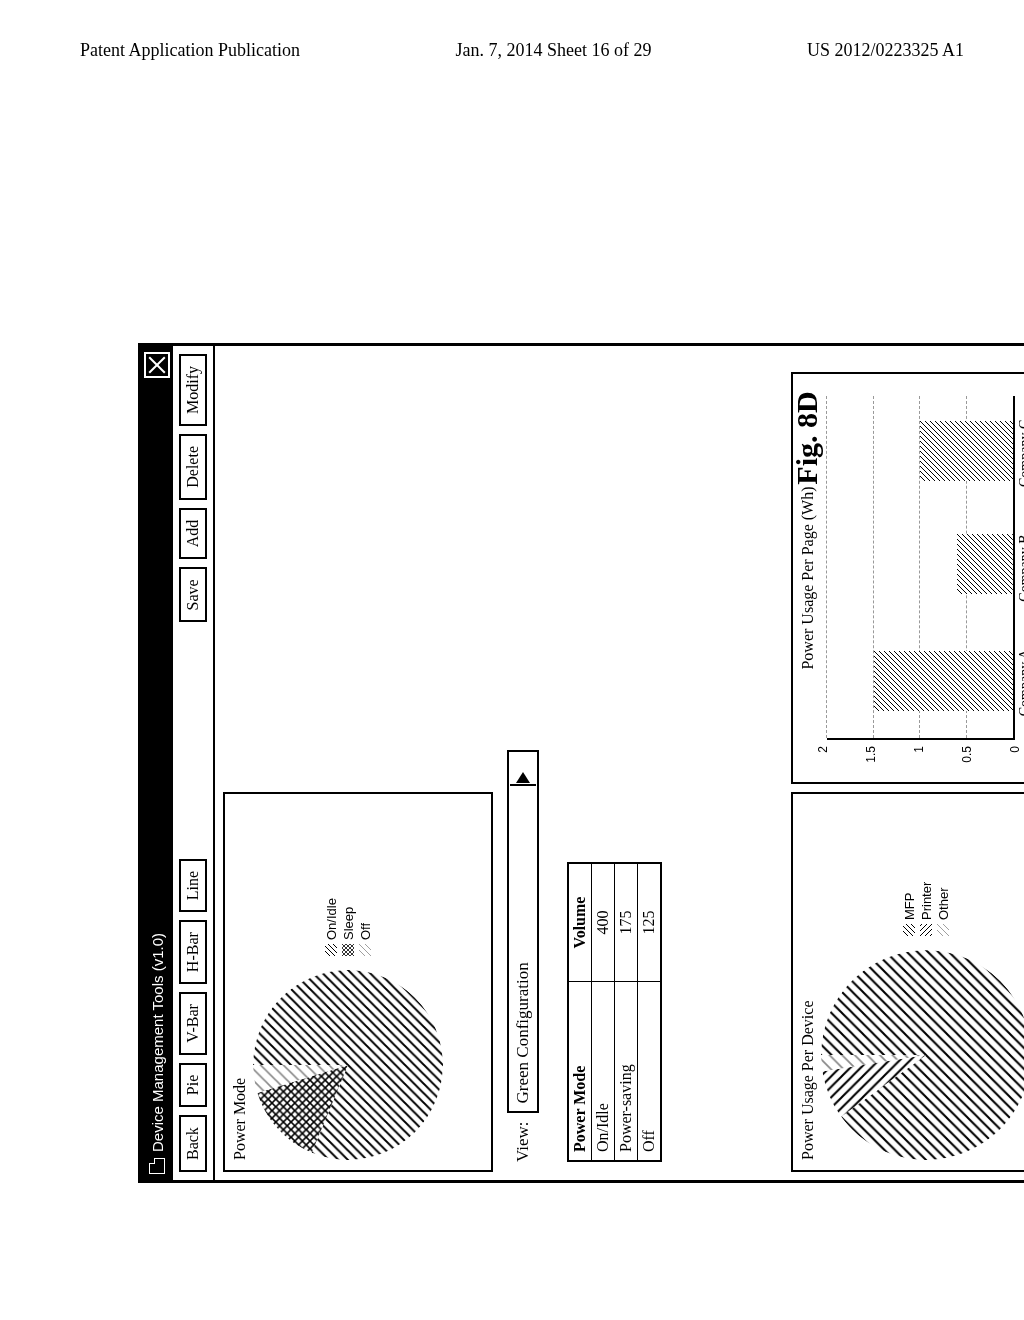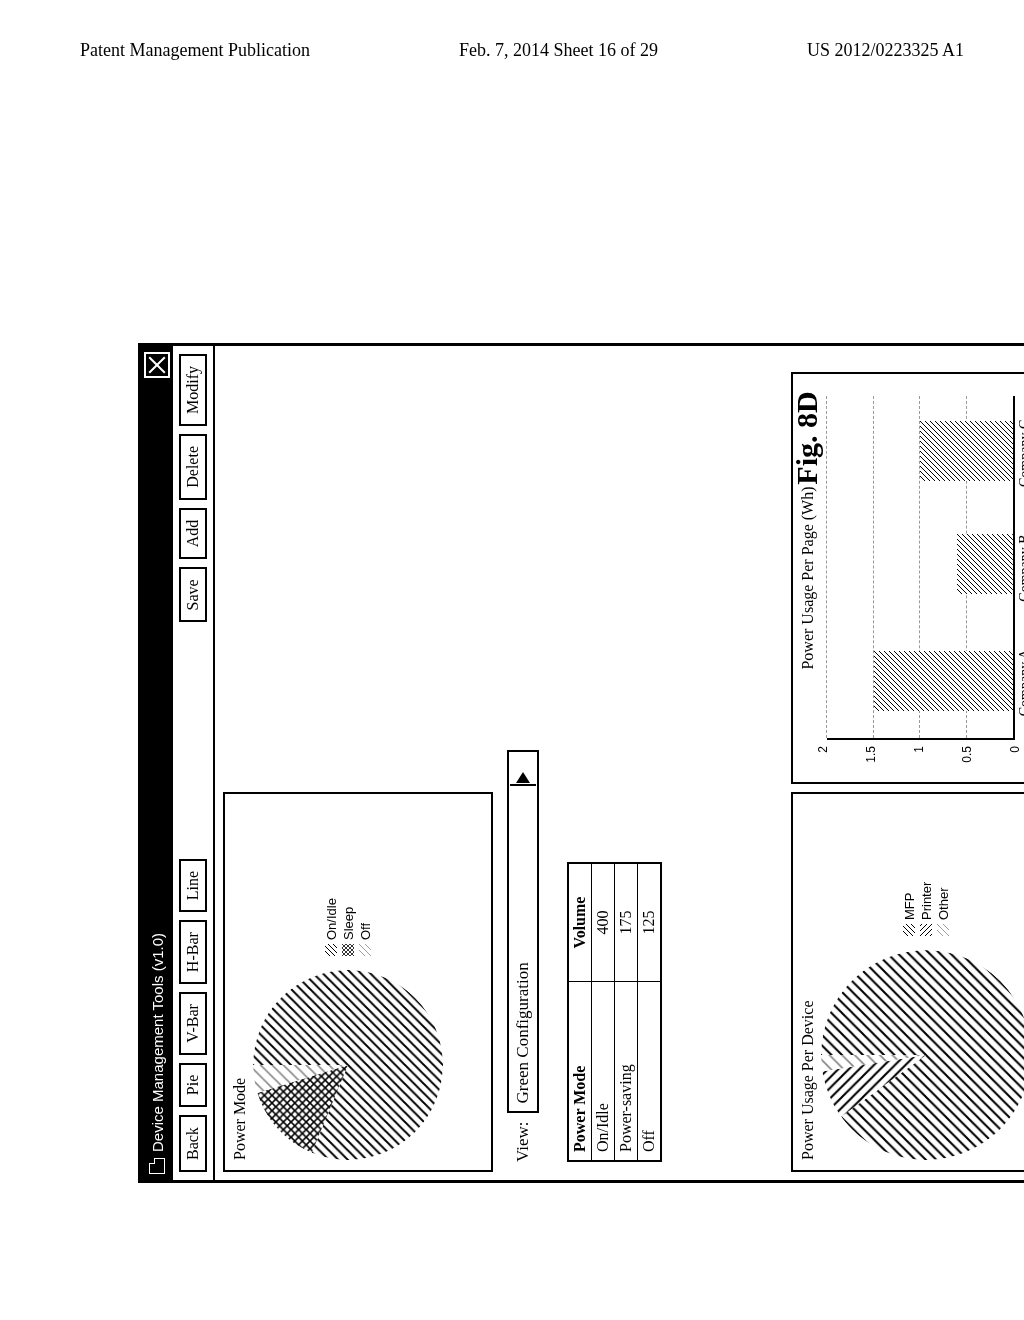--- a/index.html
+++ b/index.html
@@ -70,22 +70,22 @@
       </pattern>
 <pattern id="light" patternUnits="userSpaceOnUse" width="6" height="6">
         <rect width="6" height="6" fill="#fff"></rect>
         <path d="M-1,1 l2,-2 M0,6 l6,-6 M5,7 l2,-2" stroke="#888" stroke-width="0.8"></path>
       </pattern>
 </defs>
 </svg>
 
 <div class="page">
   <div class="header">
-    <span>Patent Management Publication</span>
-    <span>Feb. 7, 2014  Sheet 16 of 29</span>
+    <span>Patent Application Publication</span>
+    <span>Jan. 7, 2014  Sheet 16 of 29</span>
     <span>US 2012/0223325 A1</span>
   </div>
 
   <div class="figure-wrap">
     <div class="figure">
       <div class="titlebar">
         <span class="doc-icon"></span>
         <span class="title">Device Management Tools (v1.0)</span>
         <span class="close"></span>
       </div>

